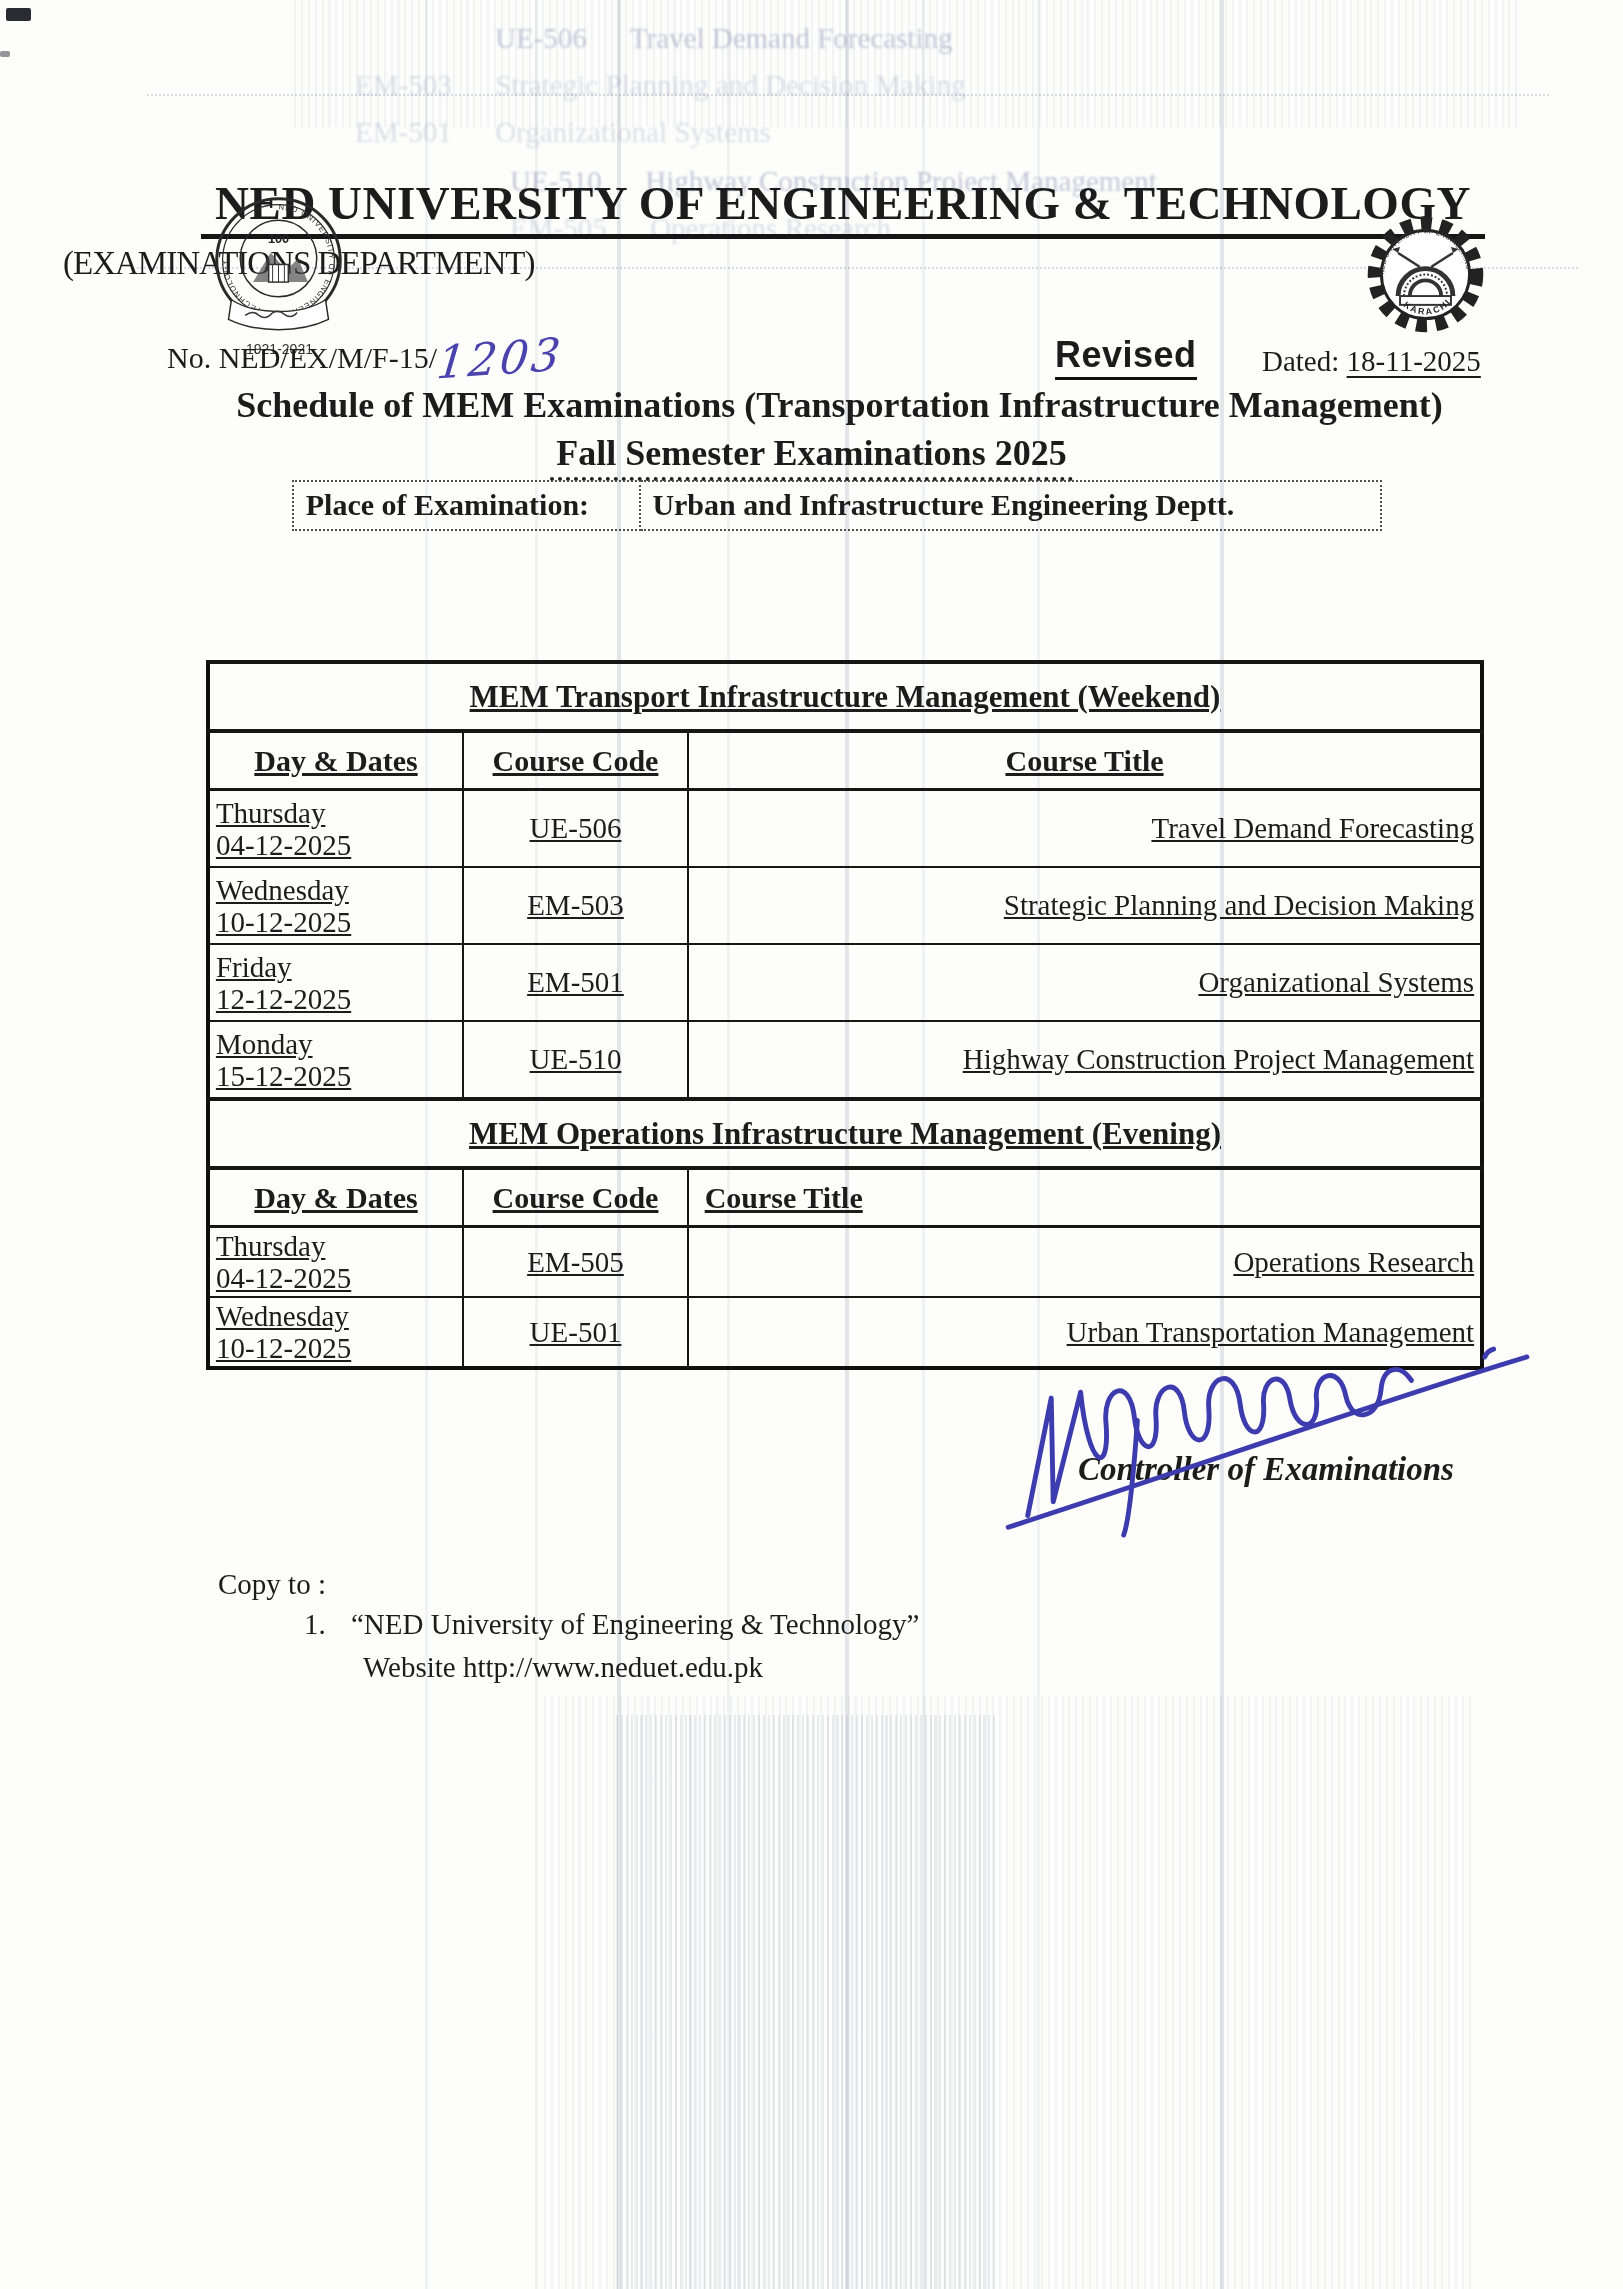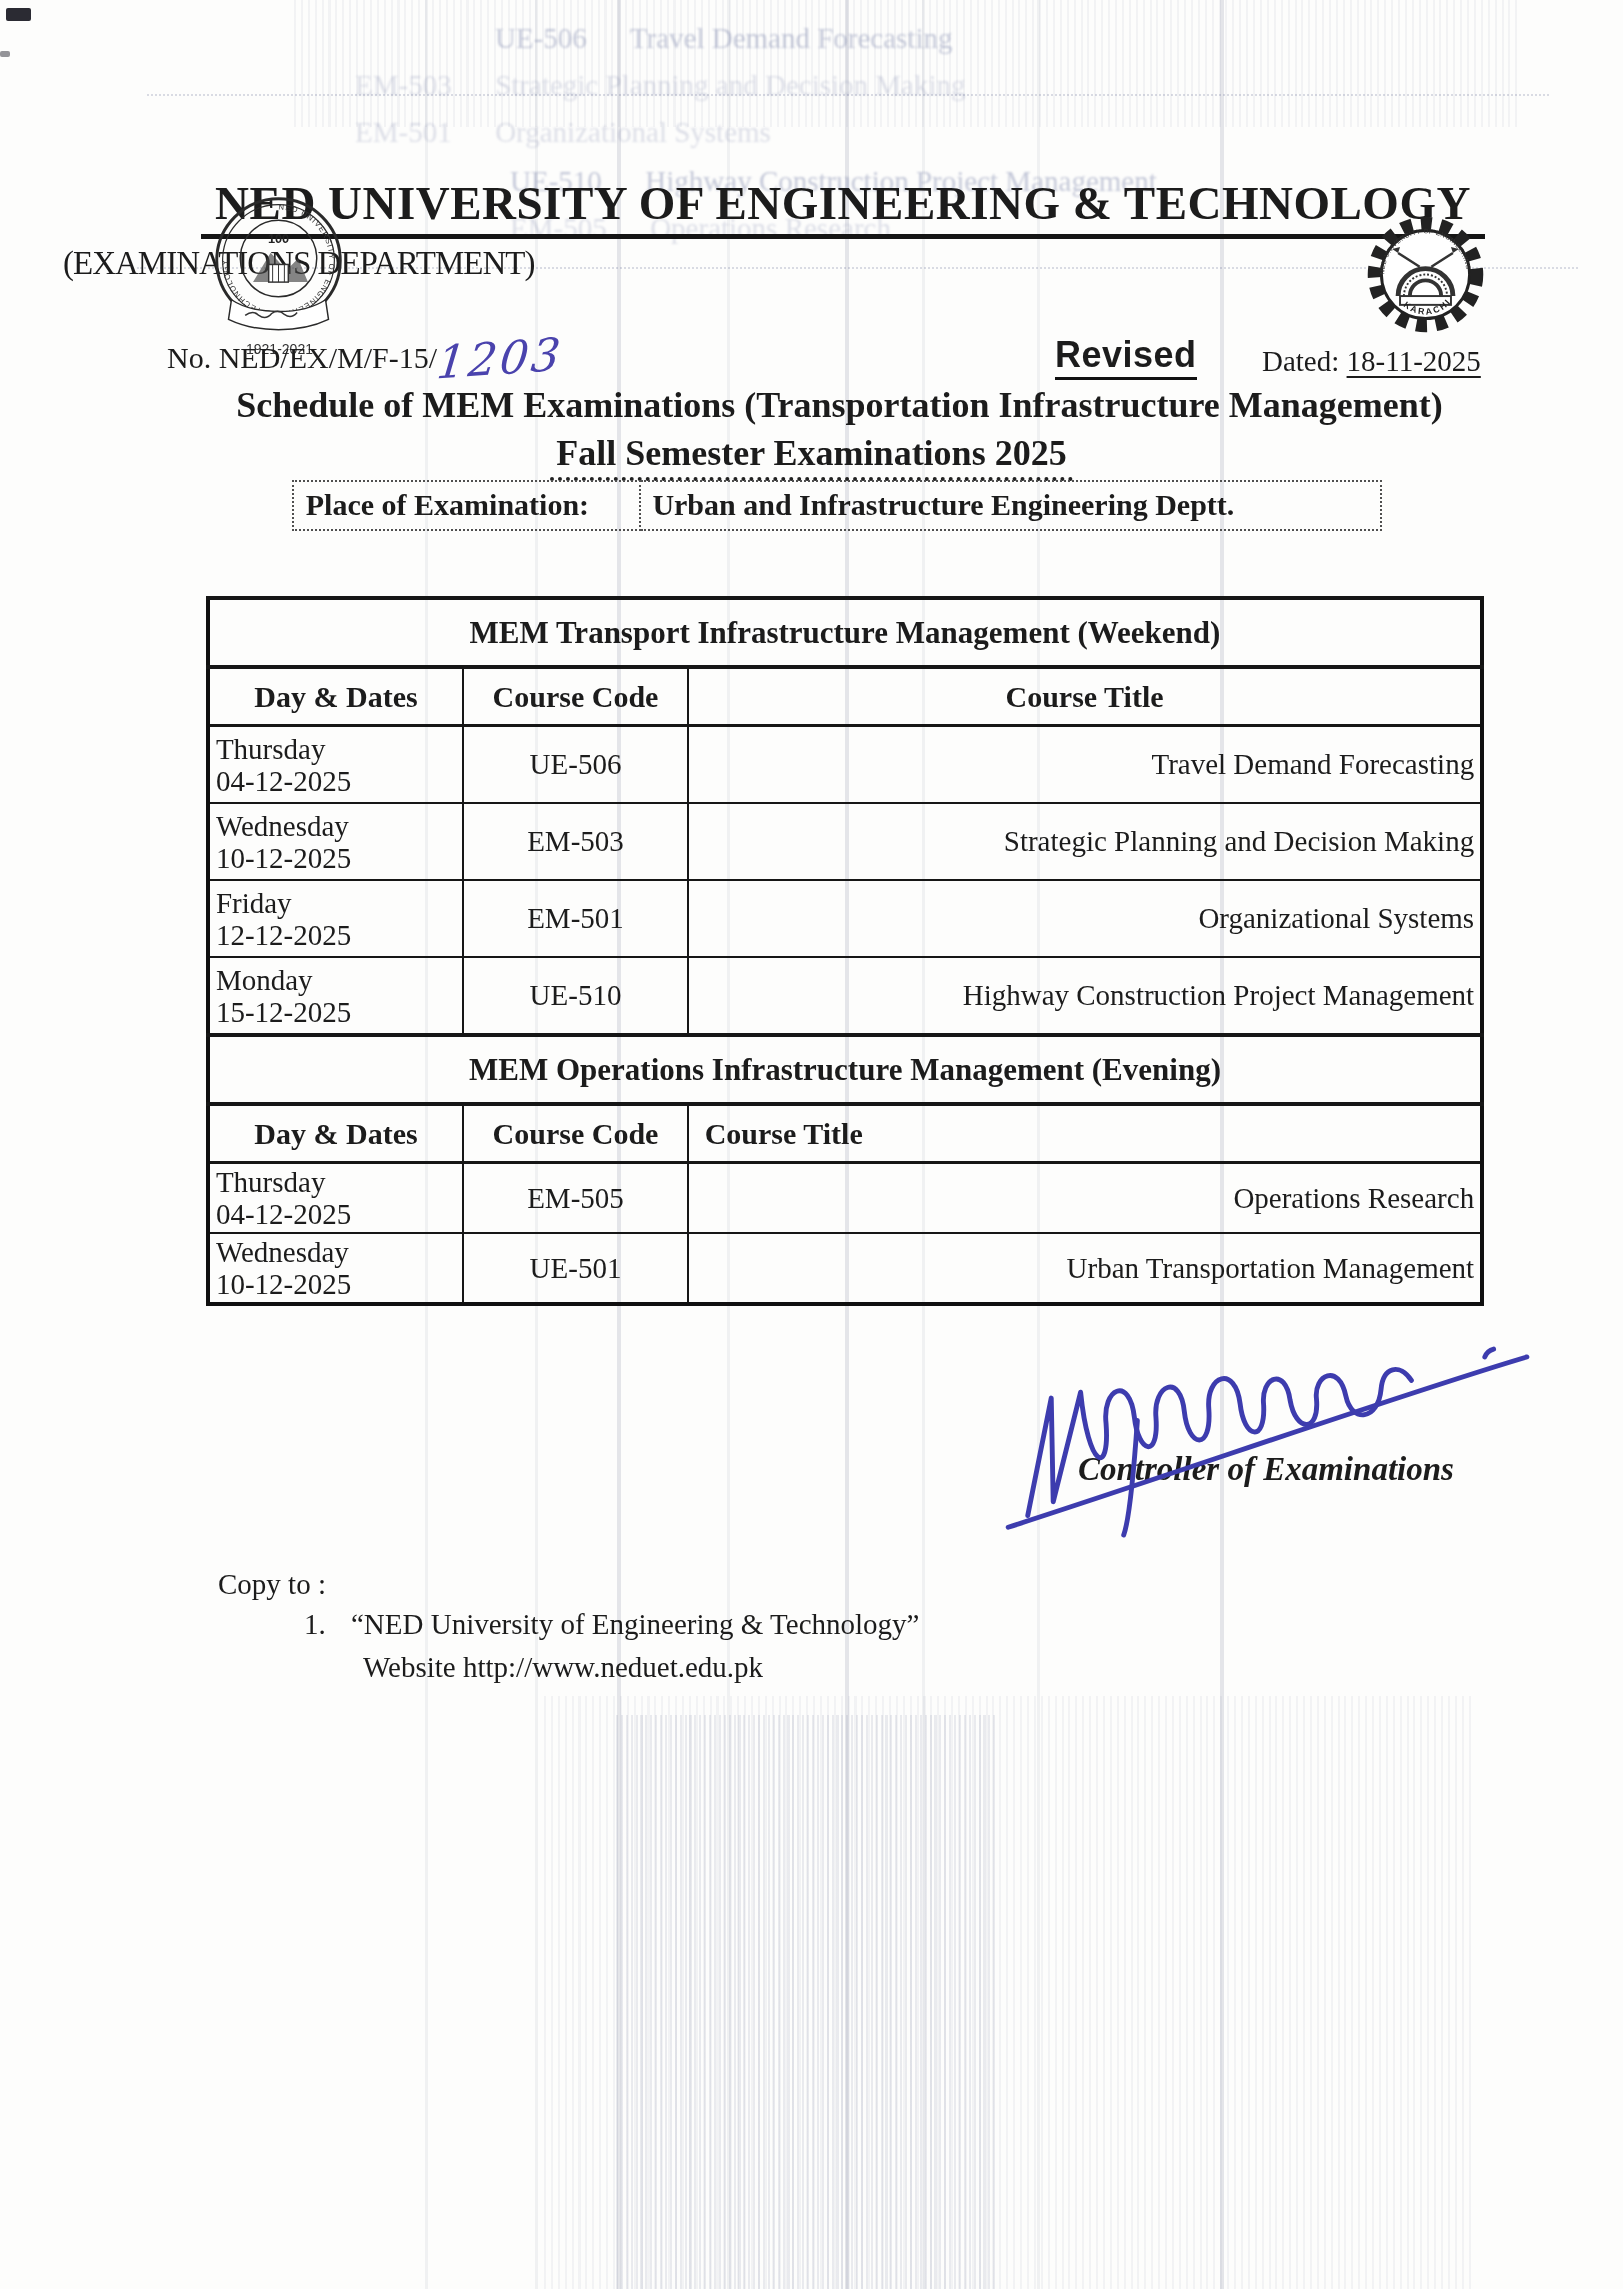--- a/index.html
+++ b/index.html
@@ -38,21 +38,21 @@
   .title1{top:384px;left:0;width:1623px;text-align:center;font-size:36px;font-weight:bold;padding-left:28px;}
   .title2-wrap{top:432px;left:0;width:1623px;text-align:center;}
   .title2-wrap span{display:inline-block;font-size:36px;font-weight:bold;border-bottom:4.9px dotted #222;padding:0 5.9px 2.9px 5.9px;}
 
   
   .info-table{top:480px;left:292px;width:1090px;border-collapse:collapse;}
   .info-table td{border:2.9px dotted #4f4f4f;font-size:30px;font-weight:bold;padding:2px 9.8px 3.9px 11.8px;height:41px;}
   .info-table td.lbl{width:323px;}
 
   
-  .sched{top:596px;left:206px;width:1274px;border-collapse:collapse;border:4.9px solid #101010;table-layout:fixed;}
+  .sched{top:660px;left:206px;width:1274px;border-collapse:collapse;border:4.9px solid #101010;table-layout:fixed;text-decoration:underline;}
   .sched td{border:2.9px solid #161616;font-size:29px;padding:2px 5.9px;vertical-align:middle;}
   .sched td.section{font-size:31px;font-weight:bold;text-align:center;height:61px;
                     border-top-width:4.9px;border-bottom-width:4.9px;}
   .sched td.colhead{font-size:30px;font-weight:bold;text-align:center;height:51px;border-bottom-width:3.9px;}
   .sched td.colhead.left{text-align:left;padding-left:15.7px;}
   .sched td.daycell{text-align:left;height:71px;line-height:32px;}
   .sched td.codecell{text-align:center;}
   .sched td.titlecell{text-align:right;padding-left:17.6px;}
   .sched tr.short td.daycell{height:61px;}
 

